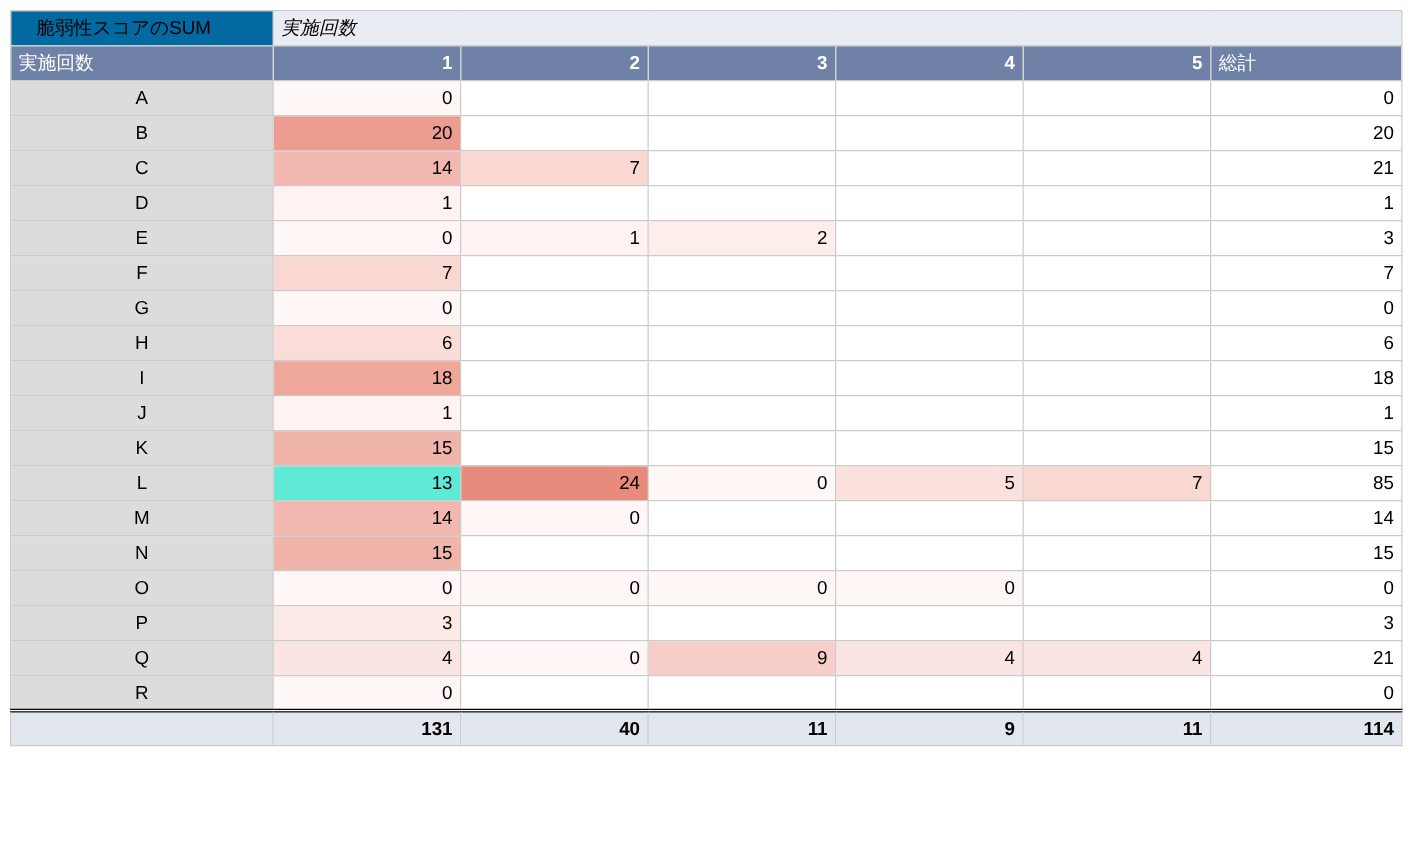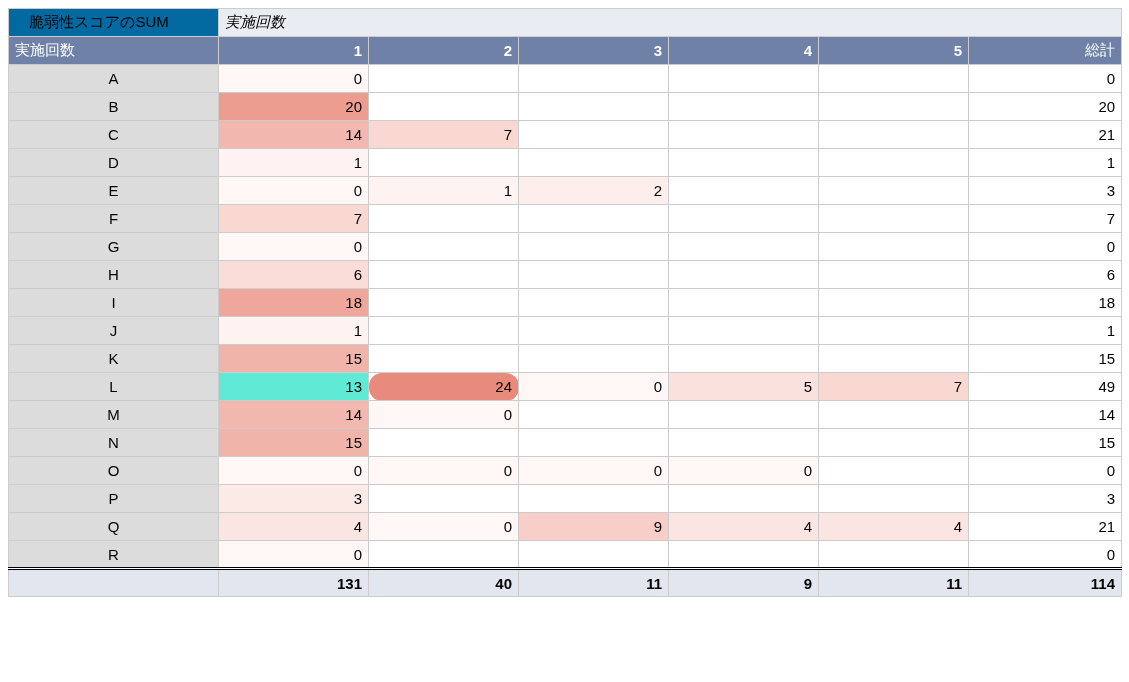--- a/index.html
+++ b/index.html
@@ -48,21 +48,21 @@
       font-weight: 500;
     }
     .hdr-left {
       text-align: left !important;
     }
     .hdr-num {
       text-align: right;
       font-weight: 700 !important;
     }
     .hdr-total {
-      text-align: right;
+      text-align: left;
       font-weight: 400;
     }
 
     
     .rowhdr {
       background: #dcdcdc;
       text-align: center;
     }
 
     
@@ -213,25 +213,25 @@
         <td class="val" style="background: rgb(241, 180, 170);">15</td>
         <td class="val"></td>
         <td class="val"></td>
         <td class="val"></td>
         <td class="val"></td>
         <td class="total-col">15</td>
       </tr>
       <tr>
         <td class="rowhdr">L</td>
         <td class="val" style="background: #5eead4;">13</td>
-        <td class="val" style="background: rgb(233, 139, 124); border-radius: 13px;">24</td>
+        <td class="val" style="background: rgb(233, 139, 124);">24</td>
         <td class="val" style="background: rgb(255, 247, 246);">0</td>
         <td class="val" style="background: rgb(250, 225, 221);">5</td>
         <td class="val" style="background: rgb(249, 216, 210);">7</td>
-        <td class="total-col">49</td>
+        <td class="total-col">85</td>
       </tr>
       <tr>
         <td class="rowhdr">M</td>
         <td class="val" style="background: rgb(242, 184, 175);">14</td>
         <td class="val" style="background: rgb(255, 247, 246);">0</td>
         <td class="val"></td>
         <td class="val"></td>
         <td class="val"></td>
         <td class="total-col">14</td>
       </tr>

